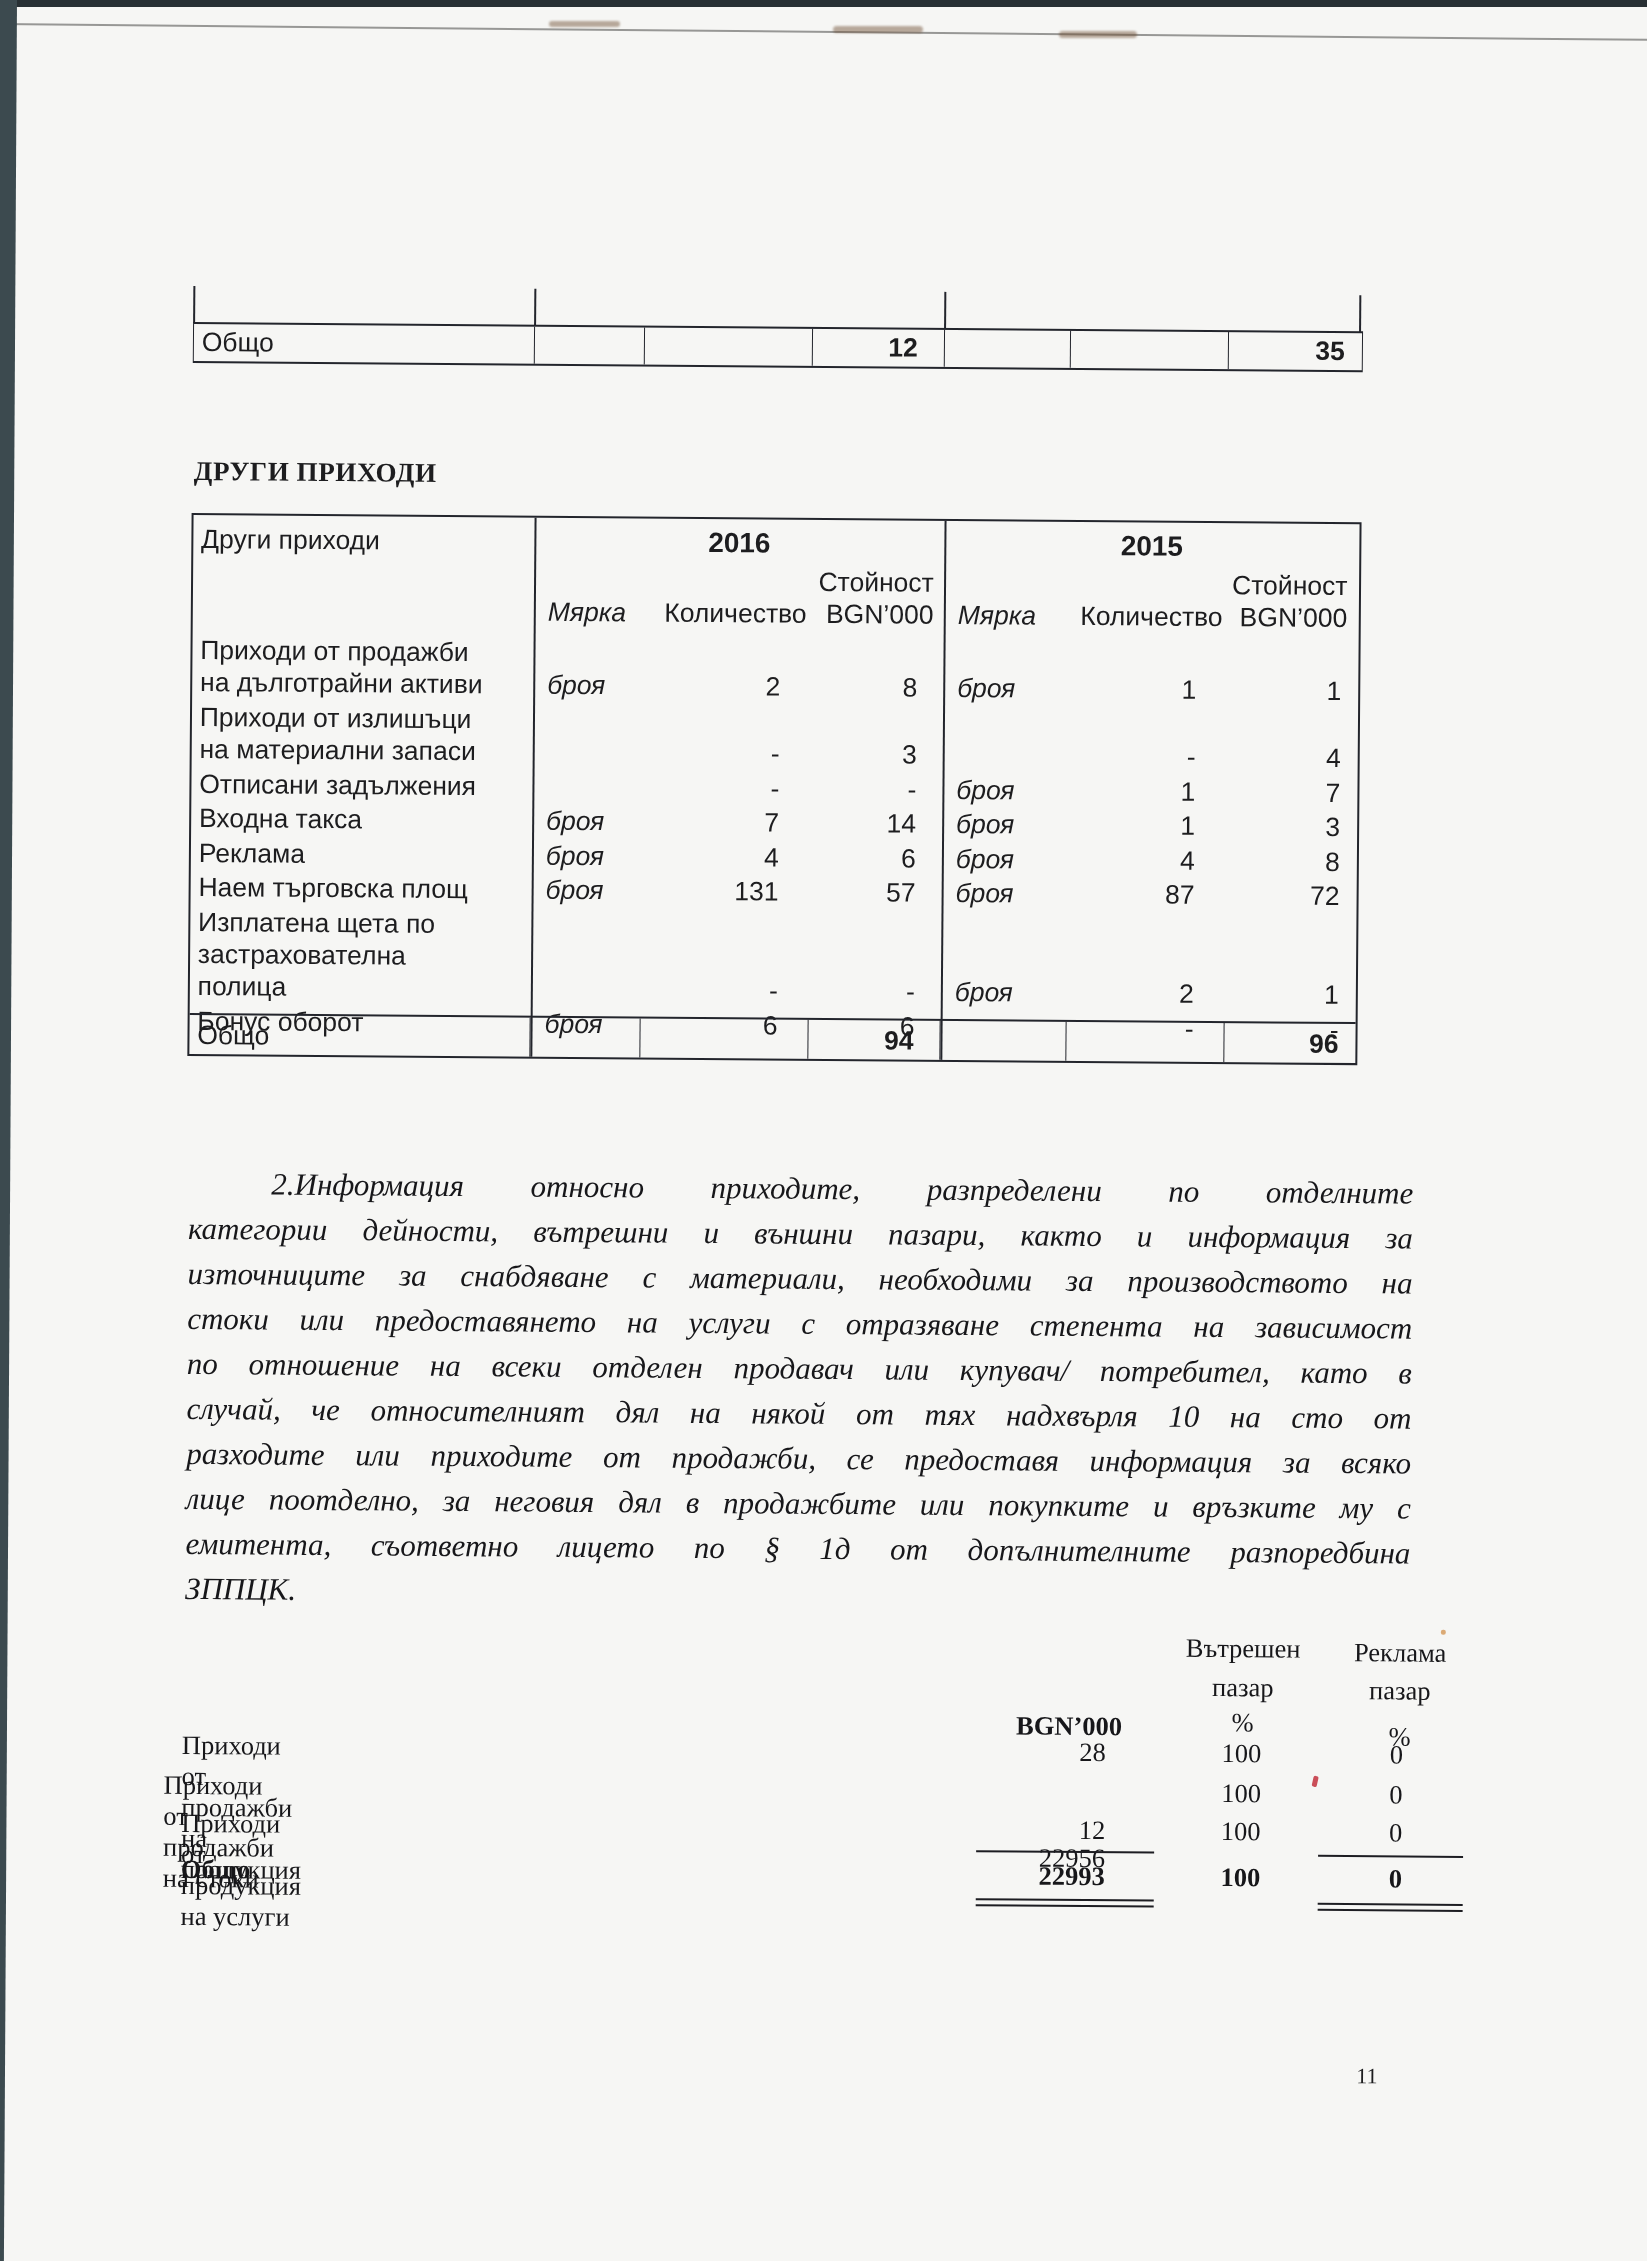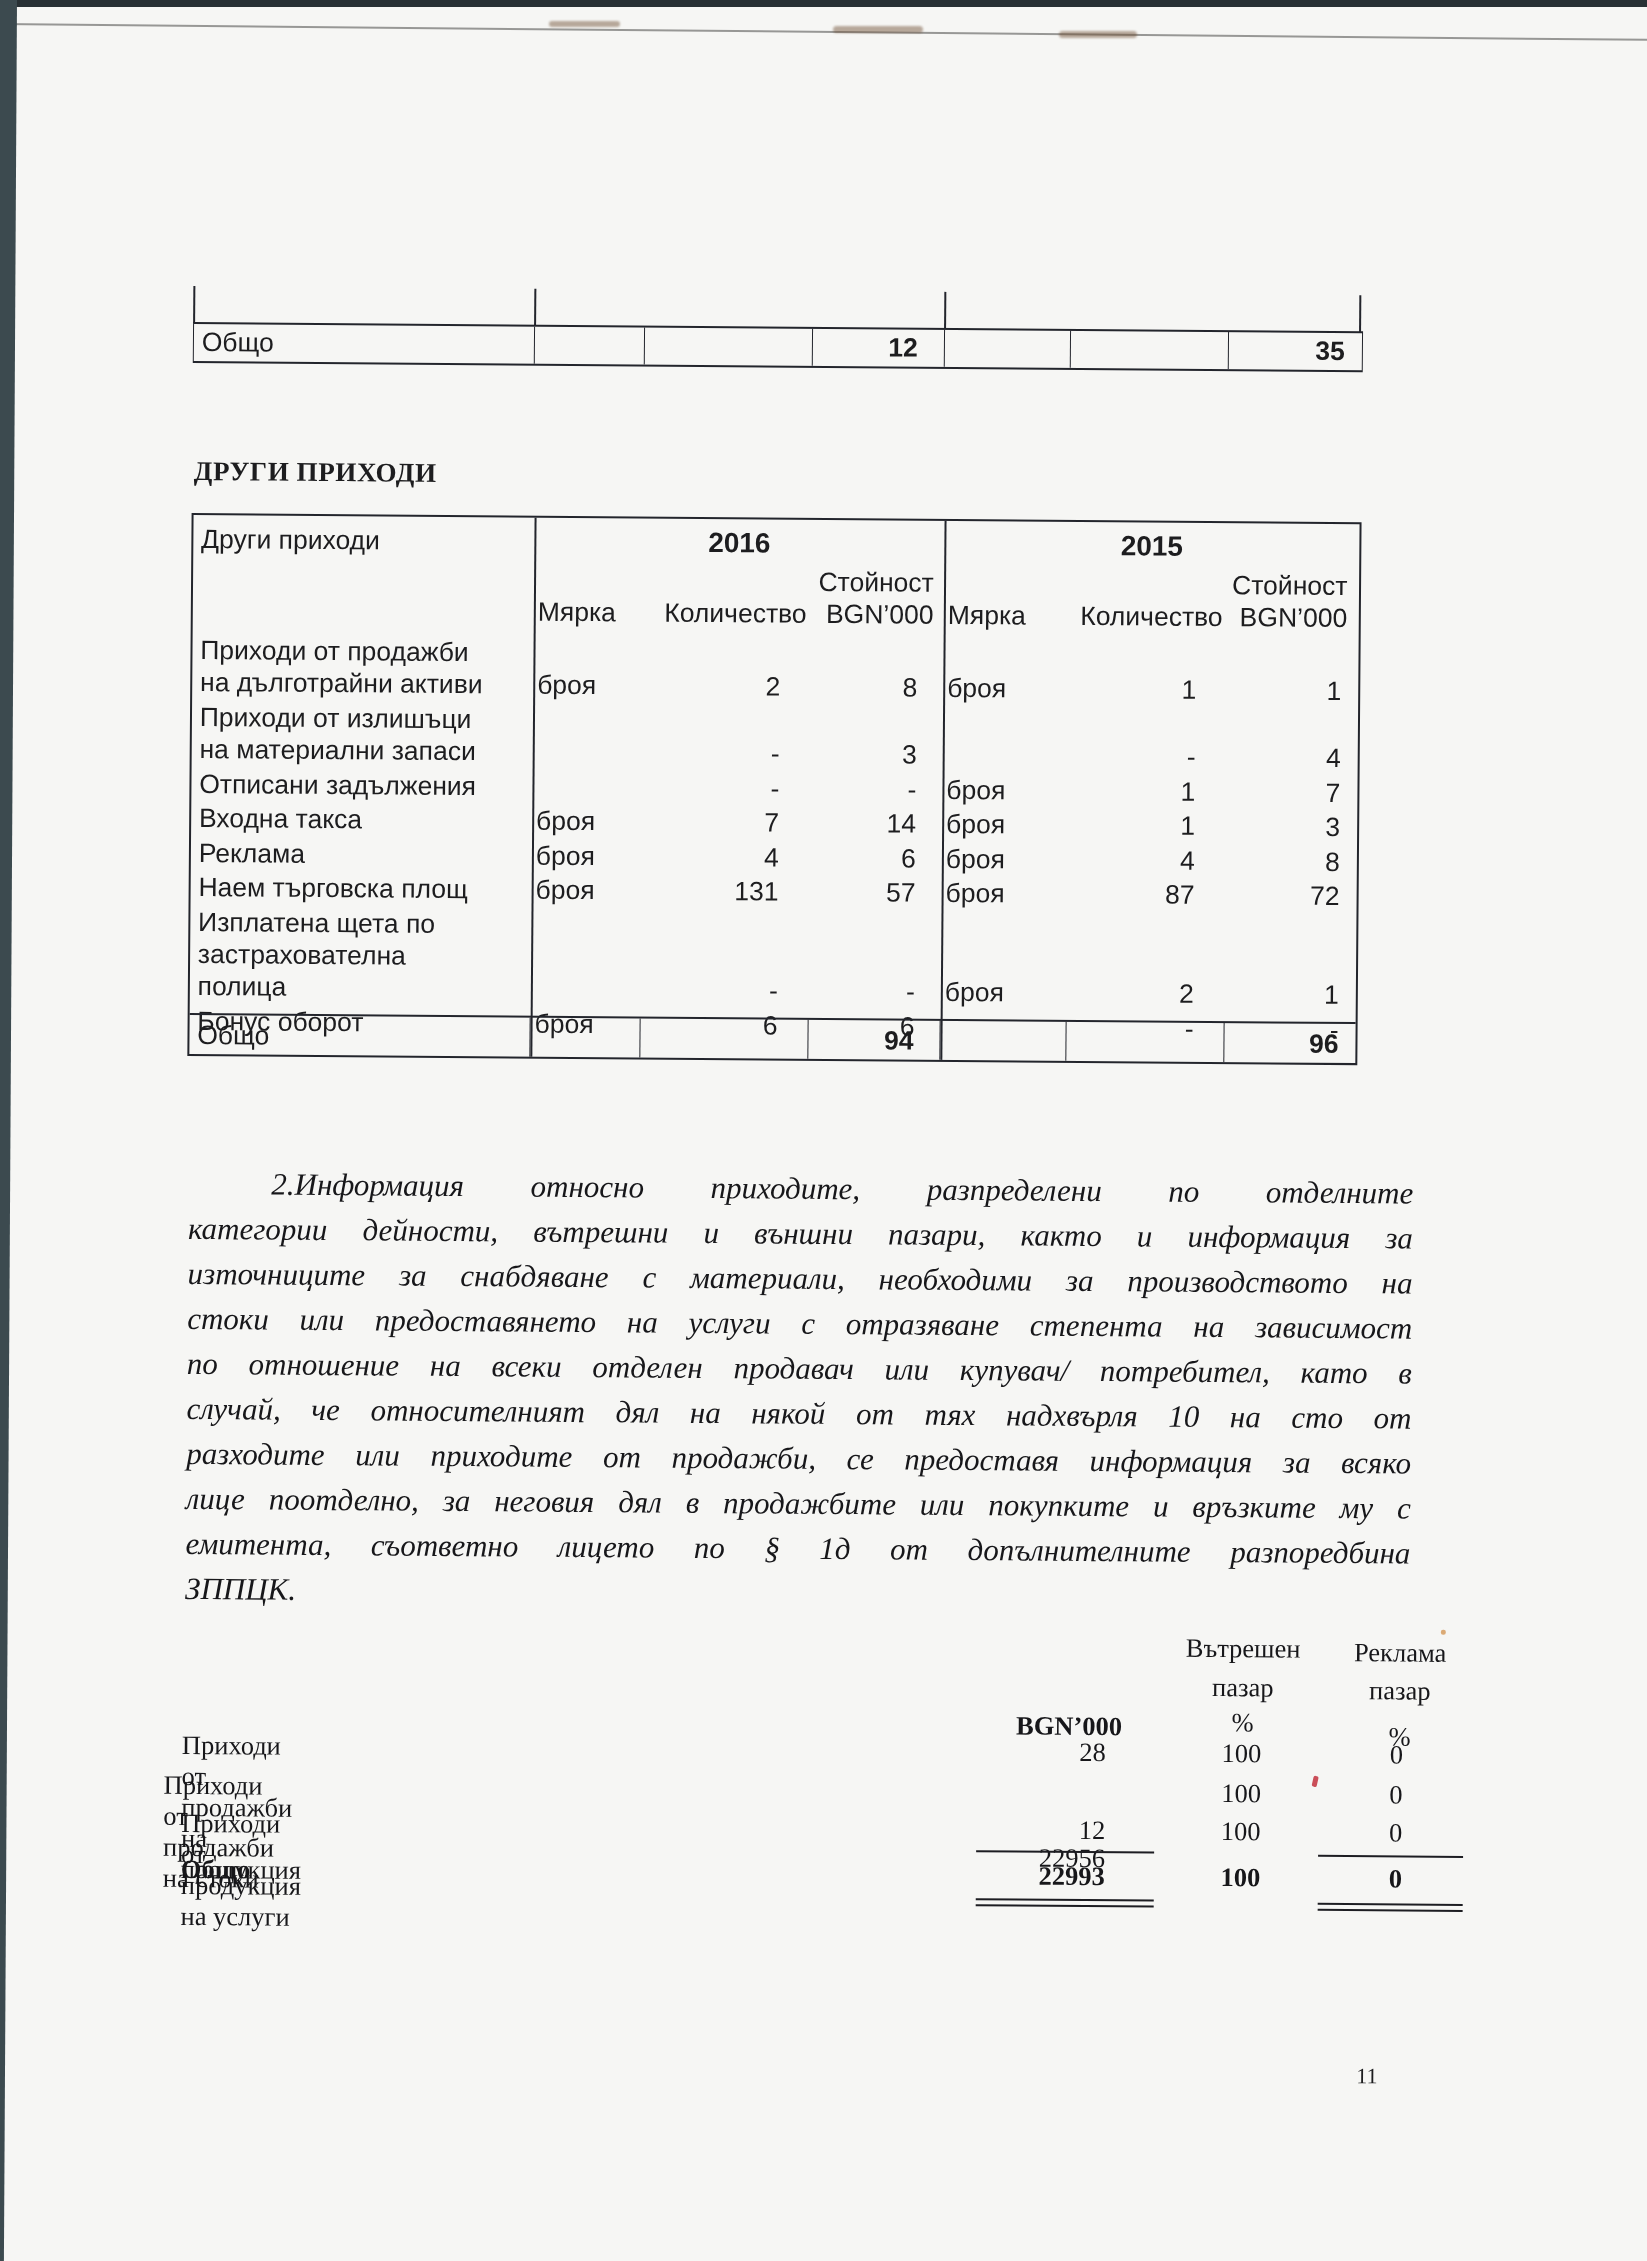--- a/index.html
+++ b/index.html
@@ -32,21 +32,21 @@
   
   .maintable{position:absolute;left:187px;top:513px;width:1170px;height:543px;box-sizing:border-box;
     border:2.6px solid #23252c;font-size:26.5px;line-height:32px;}
   .vline{position:absolute;top:0;bottom:0;width:1.9px;background:#23252c;}
   .grid7{display:grid;grid-template-columns:341px 110px 168px 132px 126px 158px 1fr;}
   .t-head{padding-top:7.8px;}
   .t-head .year{grid-column:span 3;text-align:center;font-weight:bold;font-size:28px;}
   .t-subhead{align-items:end;padding-top:6.5px;padding-bottom:6.5px;}
   .t-row{align-items:end;padding-top:2.6px;}
   .c-label{padding-left:7.8px;white-space:pre-line;}
-  .c-m{padding-left:4px;}
+  .c-m{padding-left:14px;font-style:italic;}
   .c-q{text-align:right;padding-right:31px;}
   .c-v{text-align:right;padding-right:26px;}
   .c-v15{text-align:right;padding-right:17px;}
   .sub-q{text-align:right;padding-right:5.2px;}
   .sub-v{text-align:right;padding-right:10.3px;}
   .sub-v span{display:block;}
   .t-total{position:absolute;left:0;right:0;bottom:0;height:41px;box-sizing:border-box;
     border-top:2.6px solid #23252c;align-items:center;}
   .t-total > div{height:100%;display:flex;align-items:center;box-sizing:border-box;border-right:1.3px solid #23252c;}
   .t-total > div:last-child{border-right:none;}

